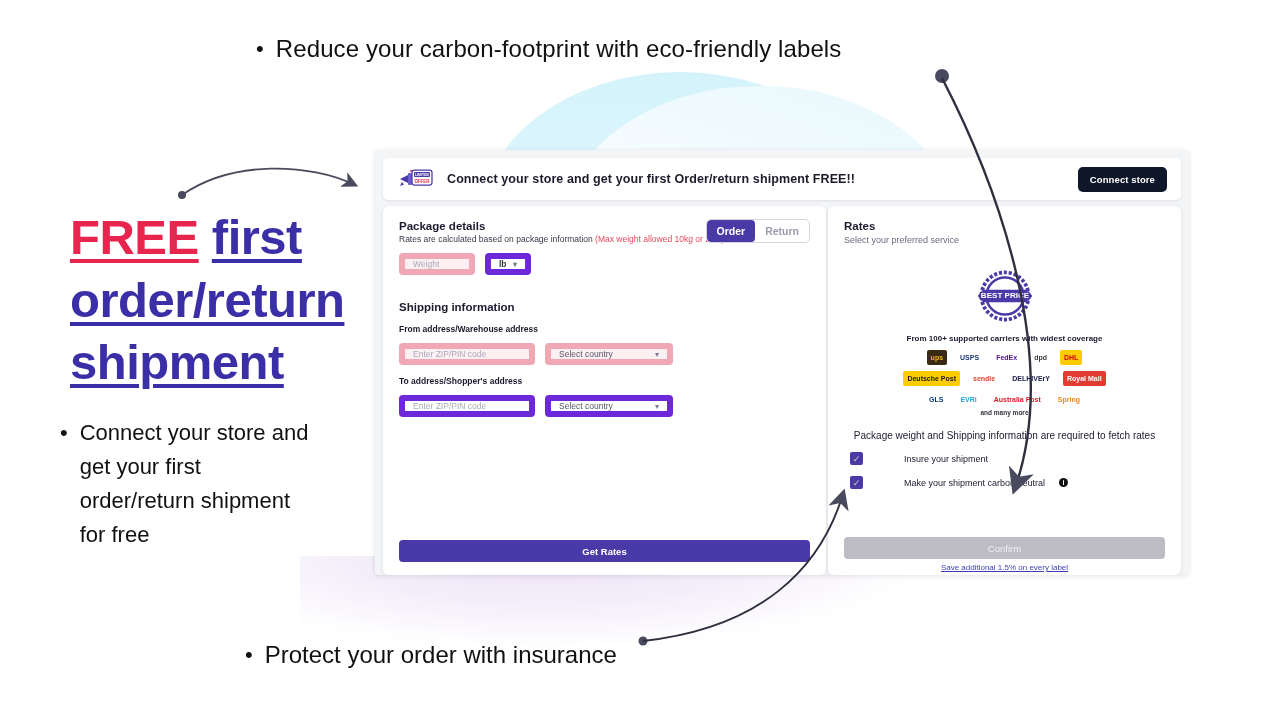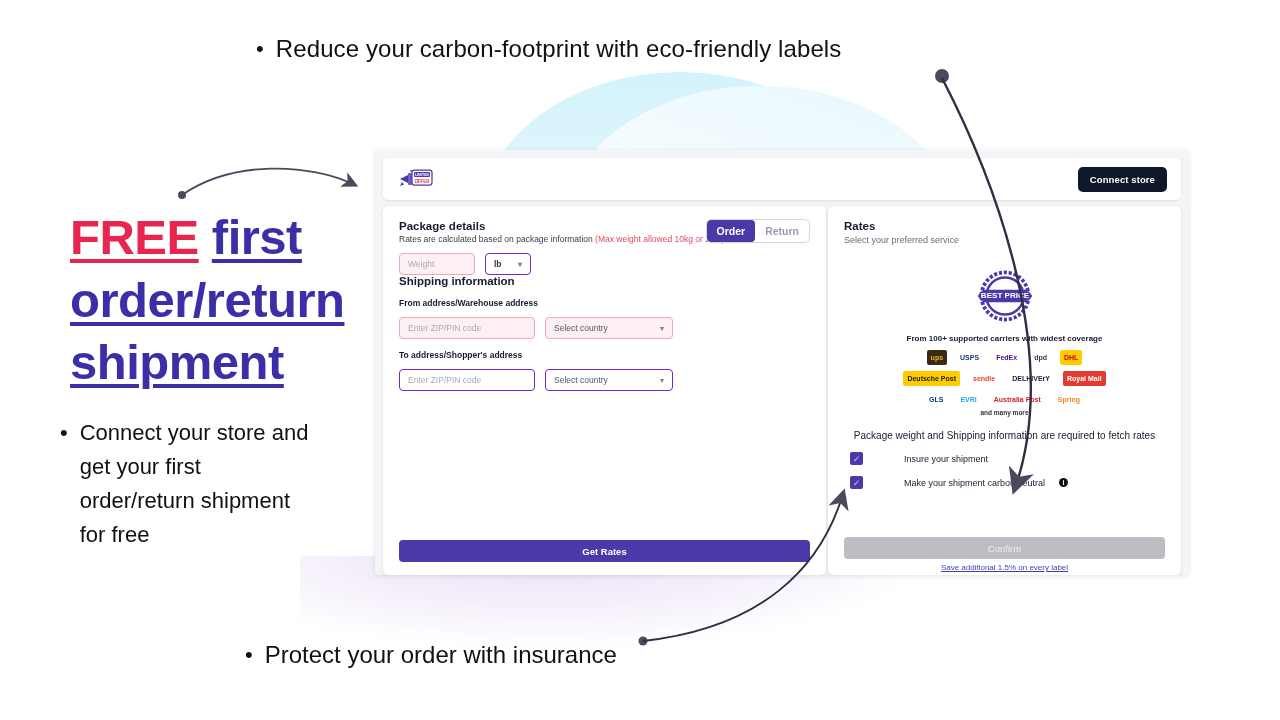--- a/index.html
+++ b/index.html
@@ -106,33 +106,33 @@
   .seg {
     position: absolute; right: 16px; top: 13px;
     display: flex; border: 1px solid #d6d6e0; border-radius: 5px; overflow: hidden; background: #fff;
   }
   .seg span { font-size: 10.5px; font-weight: bold; padding: 5px 10px; cursor: pointer; }
   .seg .on  { background: #4a3aa8; color: #fff; border-radius: 4px; }
   .seg .off { color: #9b9bb0; }
 
   .row { display: flex; gap: 10px; align-items: center; margin-top: 9px; }
   .inp {
-    height: 22px; border: 1px solid #6d28d9; border-radius: 4px;
+    height: 22px; border: 6px solid #6d28d9; border-radius: 4px;
     background: #fff; font-size: 8.5px; color: #a9a9ba;
     display: flex; align-items: center; padding: 0 8px;
   }
   .inp.err { border-color: #f0a9b4; background: #fdf0f2; }
   .w-weight { width: 76px; }
   .w-unit   { width: 46px; justify-content: space-between; color: #33333f; font-weight: 600; }
   .w-zip    { width: 136px; }
   .w-country{ width: 128px; justify-content: space-between; color: #55556a; }
   .chev { font-size: 8px; color: #7a7a90; }
 
   .lbl { font-size: 8.5px; font-weight: bold; color: #1a1a2e; margin-top: 11px; }
-  .sub-head { font-size: 11.5px; font-weight: bold; color: #1a1a2e; margin-top: 0; }
+  .sub-head { font-size: 11.5px; font-weight: bold; color: #1a1a2e; margin-top: 26px; }
 
   .get-rates {
     position: absolute; left: 16px; right: 16px; bottom: 13px;
     background: #4a3aa8; color: #fff; border: none; border-radius: 4px;
     height: 22px; font-size: 9.5px; font-weight: bold; cursor: pointer;
   }
 
   
   .badge-wrap { display: flex; flex-direction: column; align-items: center; margin-top: 20px; }
   .badge { width: 62px; height: 62px; position: relative; }
@@ -207,20 +207,21 @@
           <path d="M6 24 L26 14 L26 34 Z" fill="#4a3aa8"></path>
           <rect x="22" y="12" width="8" height="24" rx="2" fill="#6d5ccf"></rect>
           <path d="M10 30 l-4 8 l8 -3 z" fill="#4a3aa8"></path>
           <circle cx="28" cy="8" r="2" fill="#e8258e"></circle>
           <rect x="30" y="6" width="40" height="30" rx="5" fill="#fff" stroke="#4a3aa8" stroke-width="2.5"></rect>
           <rect x="34" y="10" width="32" height="10" rx="2" fill="#4a3aa8"></rect>
           <text x="50" y="18" font-size="7" fill="#fff" text-anchor="middle" font-family="Liberation Sans, sans-serif" font-weight="bold">LIMITED</text>
           <text x="50" y="31" font-size="9" fill="#e8254e" text-anchor="middle" font-family="Liberation Sans, sans-serif" font-weight="bold">OFFER</text>
         </svg>
       </span>
+      <span class="banner-text">Connect your store and get your first Order/return shipment FREE!!</span>
       <button class="connect-btn">Connect store</button>
     </div>
 
     <div class="panels">
 
       <div class="panel panel-left">
         <div class="sec-title">Package details</div>
         <div class="sec-sub">
           <span>Rates are calculated based on package information</span>
           <span class="warn">(Max weight allowed 10kg or 22lb)</span>

